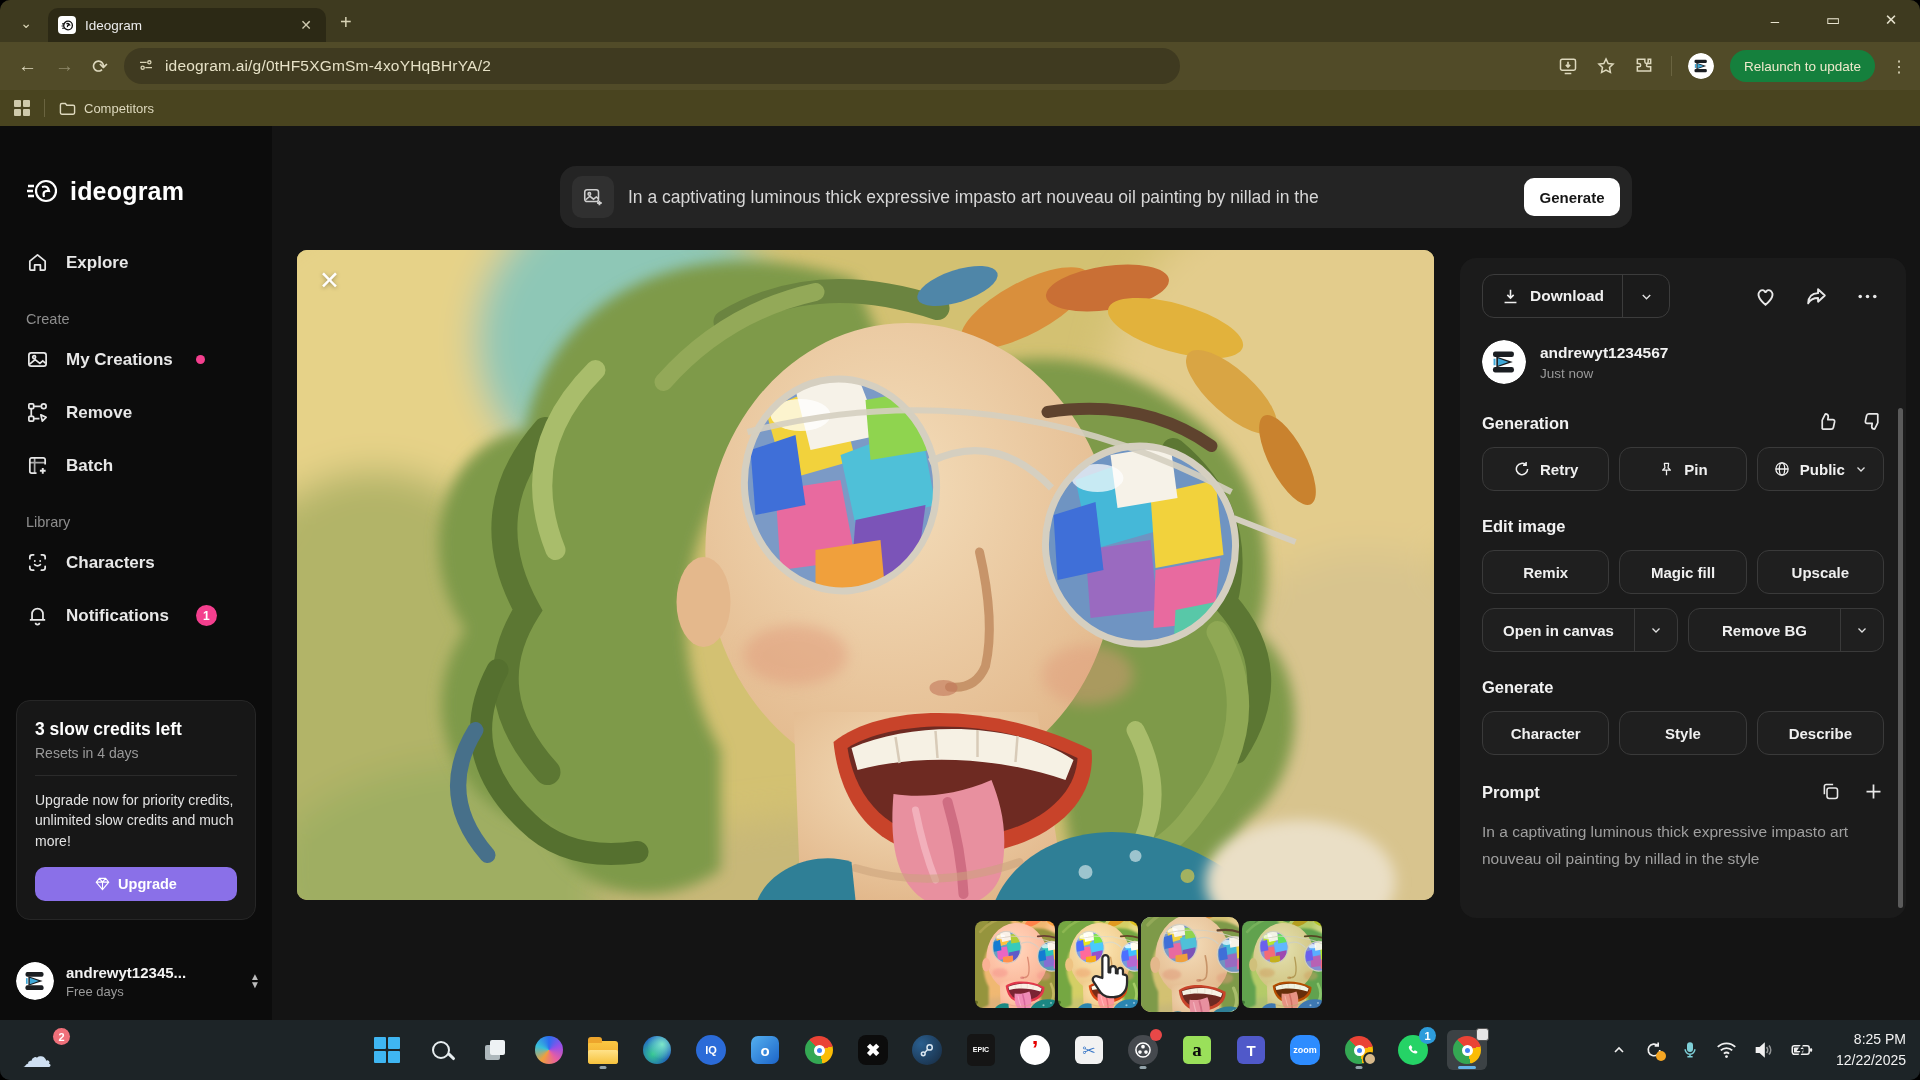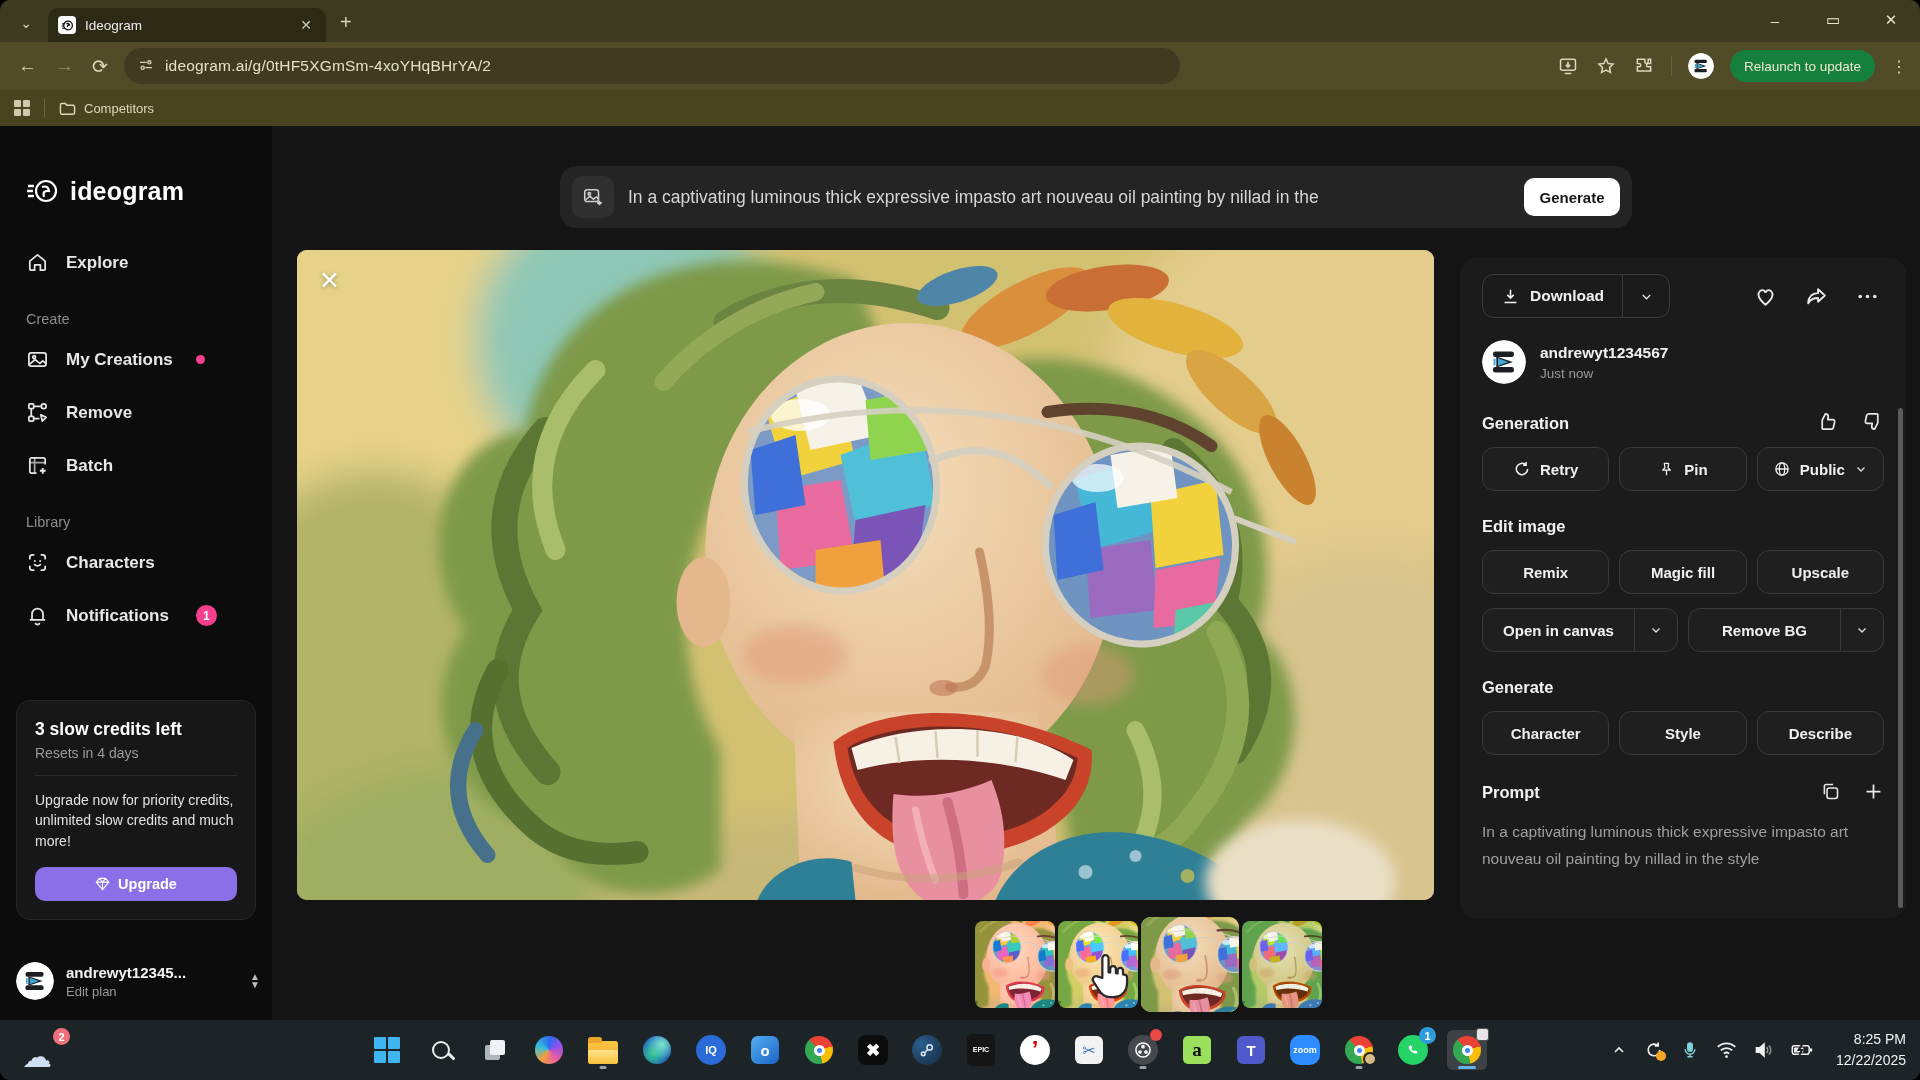--- a/index.html
+++ b/index.html
@@ -447,21 +447,21 @@
         </div>
       </div>
       <div class="user-row">
         <span class="user-avatar">
           <svg width="38" height="38" viewBox="0 0 40 40">
               <use href="#playlogo"></use>
             </svg>
         </span>
         <span>
           <div class="user-name">andrewyt12345...</div>
-          <div class="user-plan">Edit plan</div>
+          <div class="user-plan">Free days</div>
         </span>
         <span class="user-chev">▲<br>▼</span>
       </div>
     </div>
 
     <div class="main">
 
       <div class="promptbar">
         <span class="prompt-chip">
           <svg width="22" height="22" viewBox="0 0 24 24" fill="none" stroke="#cfcfcf" stroke-width="1.7">

